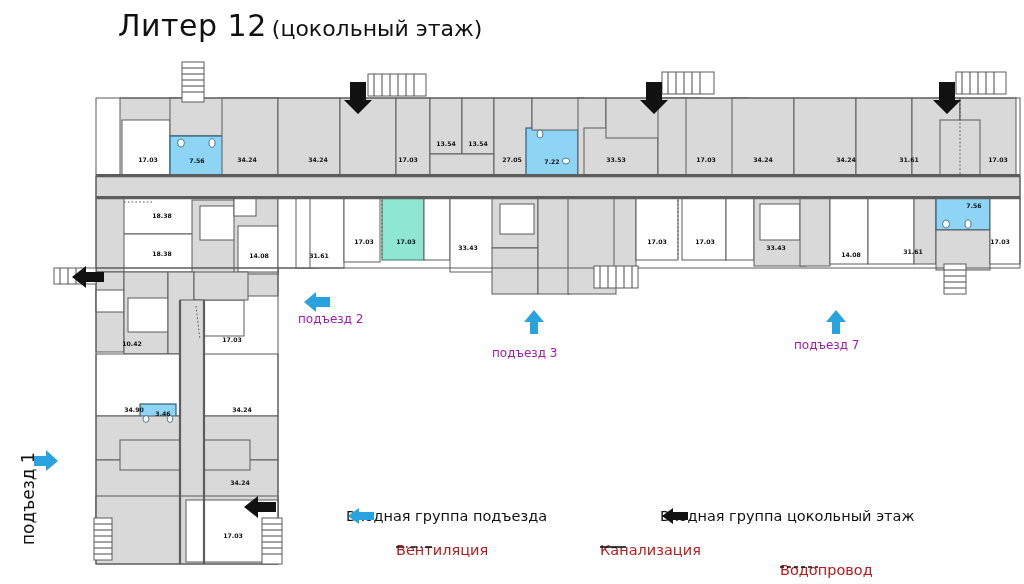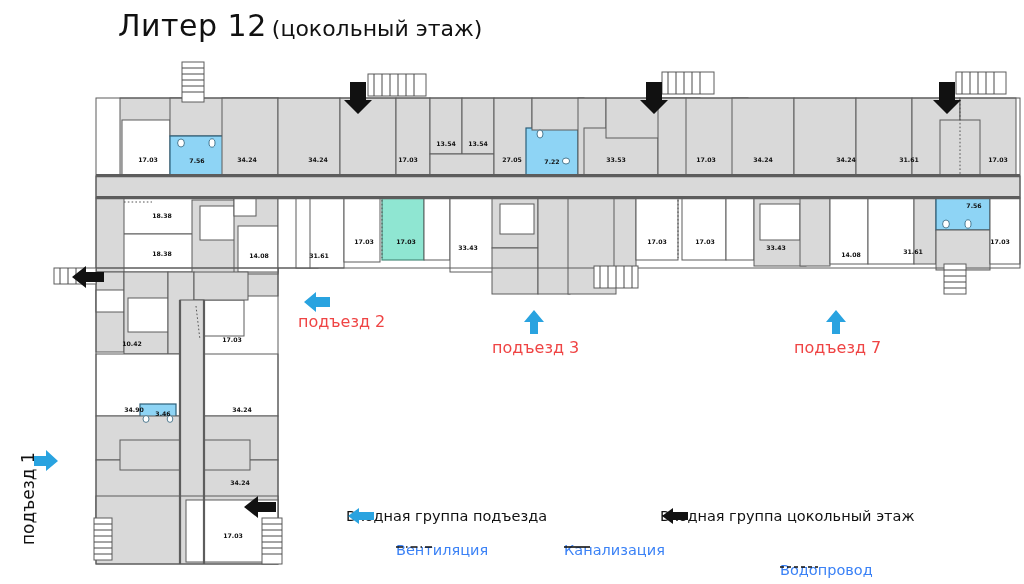--- a/index.html
+++ b/index.html
@@ -22,32 +22,32 @@
   .room-green{fill:#8fe6d2;stroke:#4a8d7c;stroke-width:1.2;}
   .thin{fill:none;stroke:#5d5d5d;stroke-width:1;}
   .stairline{fill:none;stroke:#4a4a4a;stroke-width:1;}
   .dotline{fill:none;stroke:#555;stroke-width:1;stroke-dasharray:1.6 2.2;}
 
   
   .rn{font-size:6.2px;font-weight:bold;fill:#111;text-anchor:middle;
       font-family:"DejaVu Sans","Liberation Sans",sans-serif;}
 
   
-  .ent-label{position:absolute;font-size:16px;color:#ef4444;white-space:nowrap;}
+  .ent-label{position:absolute;font-size:12px;color:#a21caf;white-space:nowrap;}
   .ent-vert{position:absolute;font-size:17px;color:#111;white-space:nowrap;
             transform:rotate(-90deg);transform-origin:left top;}
 
   
   .legend{position:absolute;left:0;top:498px;width:1024px;height:86px;}
   .lg-row1{position:absolute;left:0;top:4px;width:1024px;}
   .lg-item{position:absolute;display:flex;align-items:center;gap:9px;
            font-size:14.5px;color:#111;white-space:nowrap;}
   .lg-row2{position:absolute;left:0;top:40px;width:1024px;}
   .lg-item2{position:absolute;display:flex;align-items:flex-start;gap:9px;
-            font-size:14.5px;color:#3b82f6;white-space:nowrap;}
+            font-size:14.5px;color:#b91c1c;white-space:nowrap;}
   .dashline{display:inline-block;width:38px;height:10px;}
 </style>
 </head>
 <body>
 
 <div id="plan-root">
 
   <div class="title-wrap">
     <span class="title-main">Литер 12</span>
     <span class="title-sub">(цокольный этаж)</span>
@@ -323,21 +323,21 @@
       <text class="rn" x="134" y="412">34.90</text>
       <text class="rn" x="163" y="416">3.46</text>
       <text class="rn" x="242" y="412">34.24</text>
       <text class="rn" x="240" y="485">34.24</text>
       <text class="rn" x="233" y="538">17.03</text>
     </g>
   </svg>
 
   <div class="ent-vert" style="left:18px;top:545px;">подъезд 1</div>
   <div class="ent-label" style="left:298px;top:312px;">подъезд 2</div>
-  <div class="ent-label" style="left:492px;top:338px;">подъезд 3</div>
+  <div class="ent-label" style="left:492px;top:346px;">подъезд 3</div>
   <div class="ent-label" style="left:794px;top:338px;">подъезд 7</div>
 
   <div class="legend">
 
     <div class="lg-row1">
       <div class="lg-item" style="left:346px;top:6px;">
         <svg width="28" height="16">
           <polygon points="28,4 13,4 13,0 2,8 13,16 13,12 28,12" fill="#29a3e0"></polygon>
         </svg>
         <span>Входная группа подъезда</span>
@@ -350,21 +350,21 @@
       </div>
     </div>
 
     <div class="lg-row2">
       <div class="lg-item2" style="left:396px;top:4px;">
         <svg class="dashline" width="38" height="10">
           <line x1="0" y1="5" x2="38" y2="5" stroke="#111" stroke-width="1.4" stroke-dasharray="7,3,1.5,3"></line>
         </svg>
         <span>Вентиляция</span>
       </div>
-      <div class="lg-item2" style="left:564px;top:4px;">
+      <div class="lg-item2" style="left:600px;top:4px;">
         <svg class="dashline" width="26" height="10">
           <line x1="0" y1="5" x2="26" y2="5" stroke="#111" stroke-width="1.6"></line>
         </svg>
         <span>Канализация</span>
       </div>
       <div class="lg-item2" style="left:780px;top:4px;margin-top:20px;">
         <svg class="dashline" width="38" height="10">
           <line x1="0" y1="5" x2="38" y2="5" stroke="#111" stroke-width="1.4" stroke-dasharray="4,3"></line>
         </svg>
         <span>Водопровод</span>

